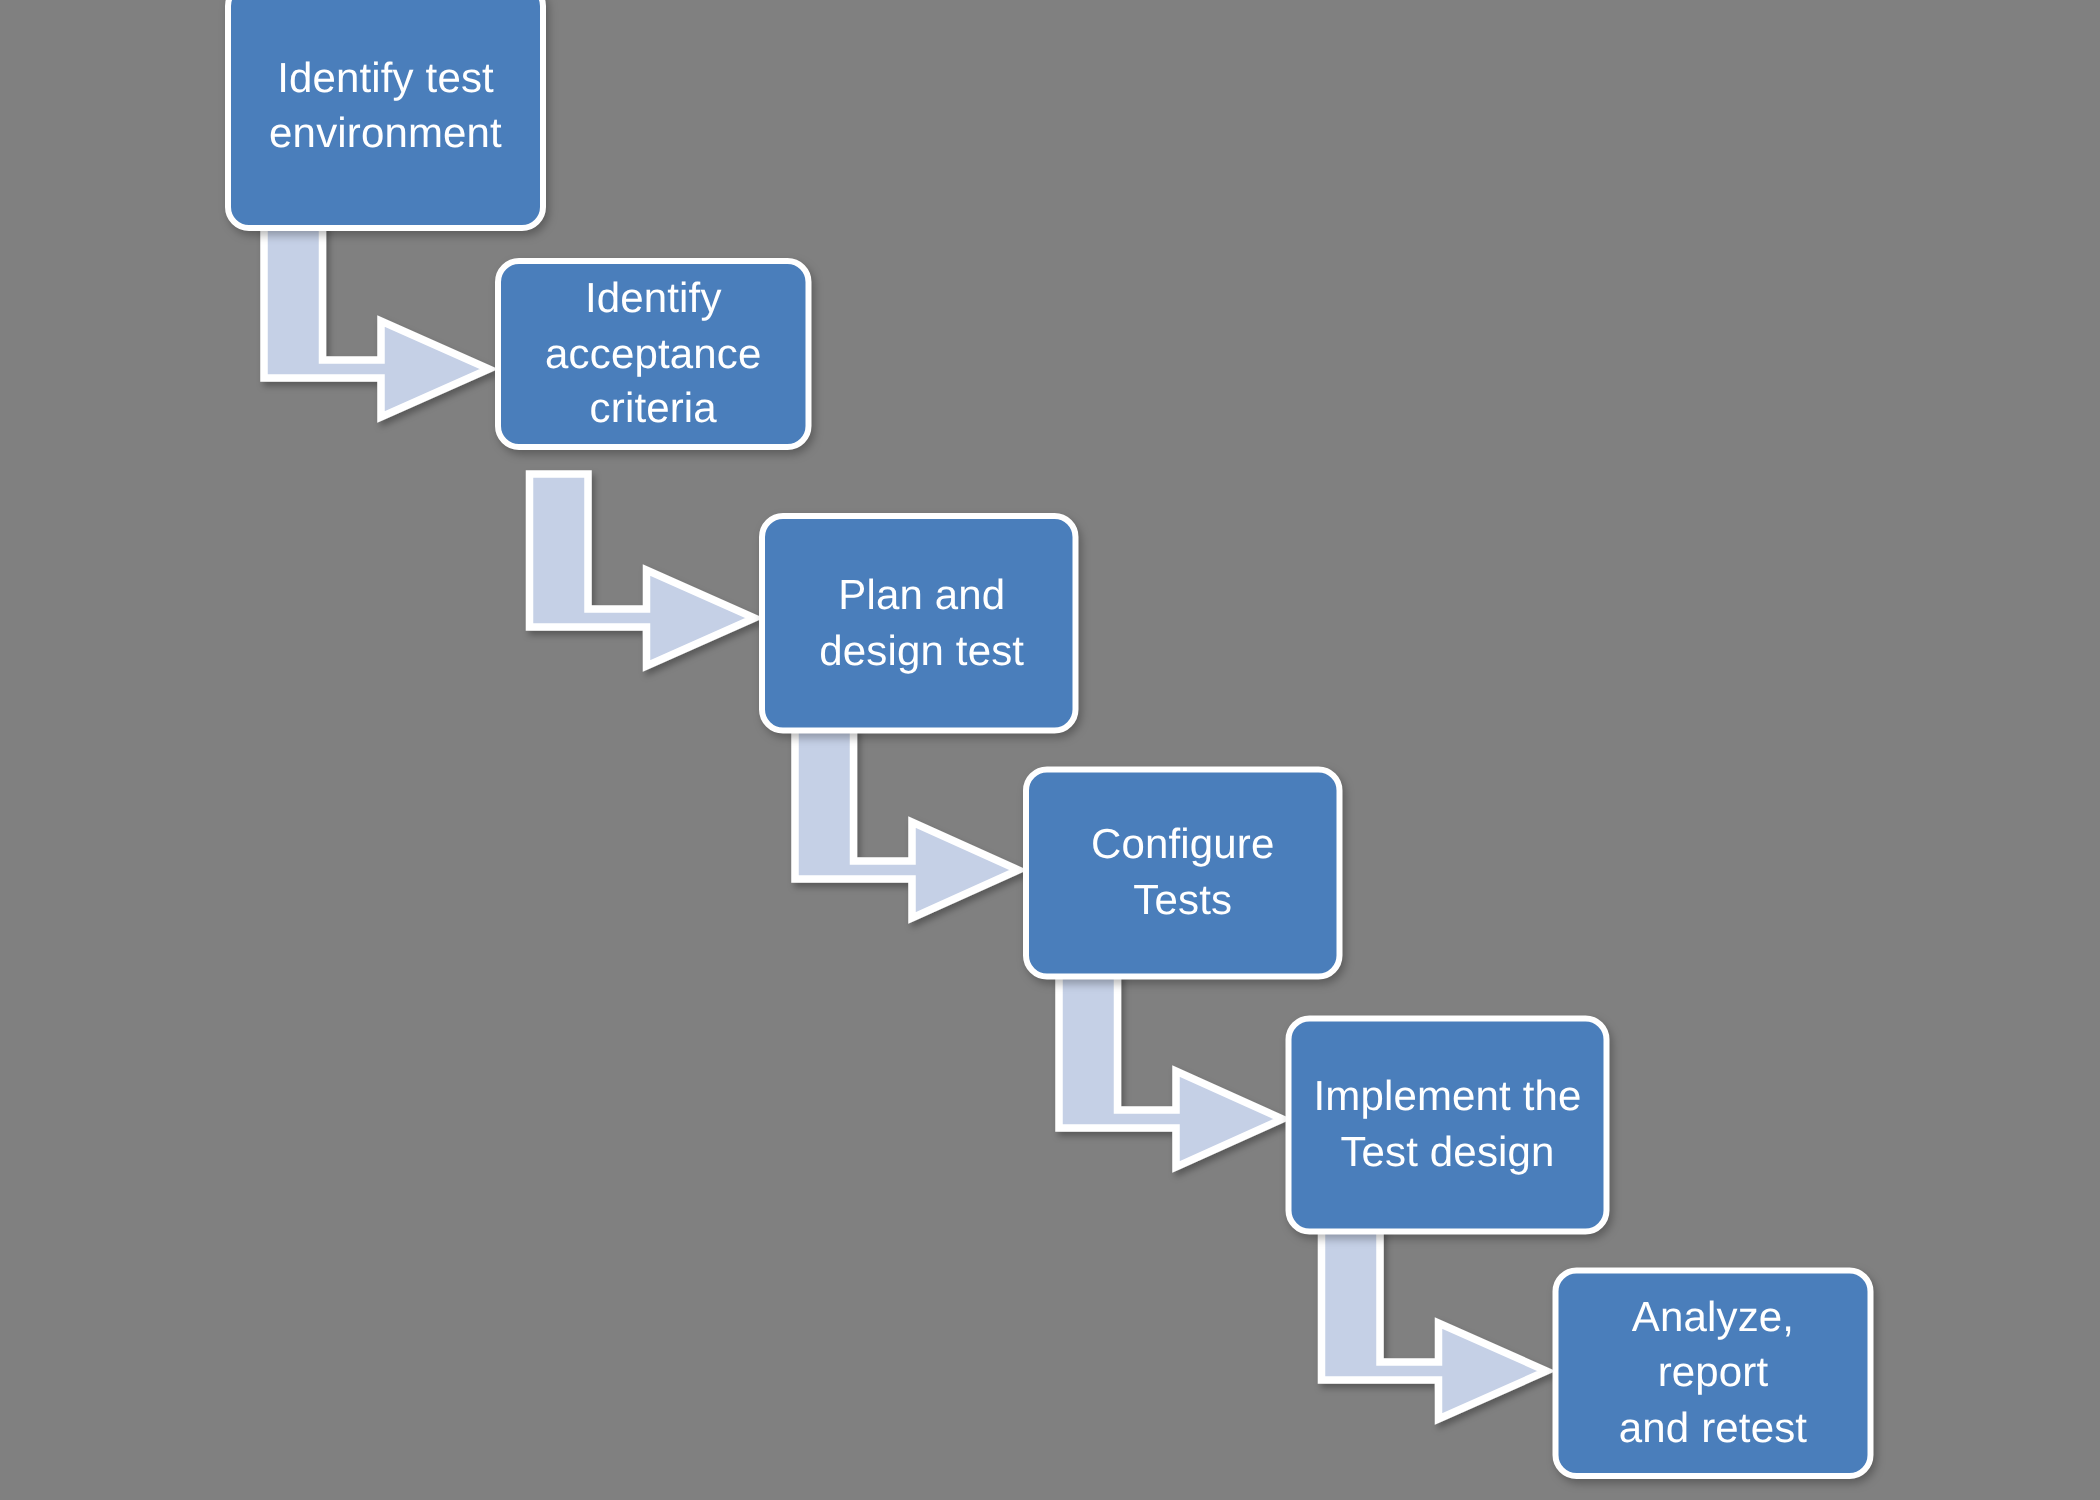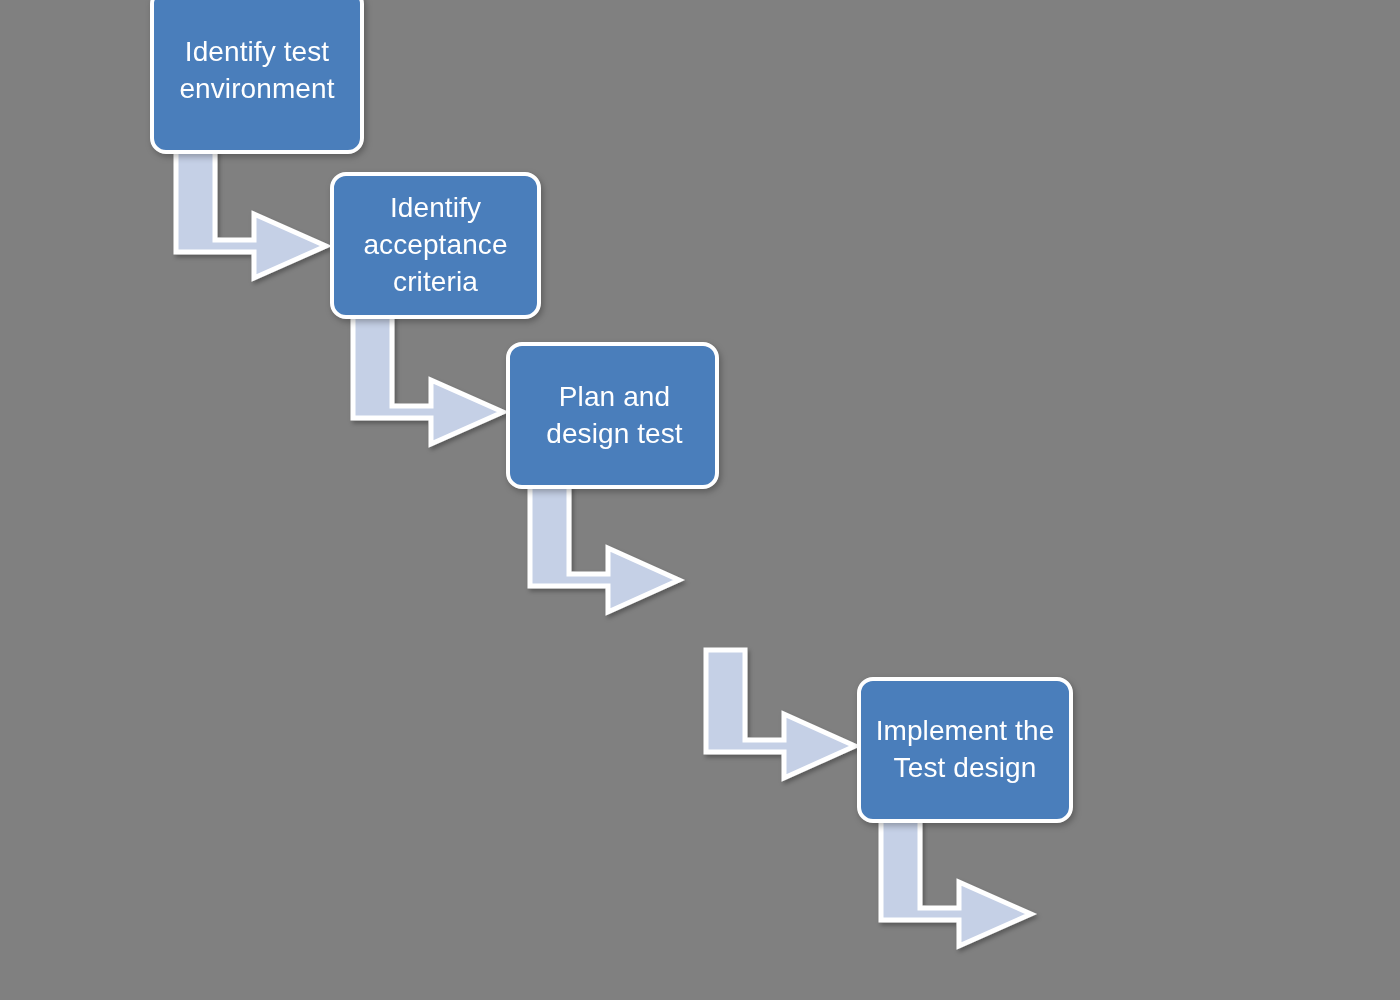--- a/index.html
+++ b/index.html
@@ -59,21 +59,24 @@
       <polygon class="conn" fill="#C5D0E6" stroke="#FFFFFF" stroke-width="5" stroke-linejoin="miter" points="176,150 215,150 215,240 254,240 254,214 326,246 254,278 254,252 176,252"></polygon>
       <polygon class="conn" fill="#C5D0E6" stroke="#FFFFFF" stroke-width="5" stroke-linejoin="miter" points="353,316 392,316 392,406 431,406 431,380 503,412 431,444 431,418 353,418"></polygon>
       <polygon class="conn" fill="#C5D0E6" stroke="#FFFFFF" stroke-width="5" stroke-linejoin="miter" points="530,486 569,486 569,574 608,574 608,548 679,580 608,612 608,586 530,586"></polygon>
       <polygon class="conn" fill="#C5D0E6" stroke="#FFFFFF" stroke-width="5" stroke-linejoin="miter" points="706,650 745,650 745,740 784,740 784,714 855,746 784,778 784,752 706,752"></polygon>
       <polygon class="conn" fill="#C5D0E6" stroke="#FFFFFF" stroke-width="5" stroke-linejoin="miter" points="881,820 920,820 920,908 959,908 959,882 1031,914 959,946 959,920 881,920"></polygon>
     </g>
   </svg>
 
   <div class="node" style="left: 150px; top: -12px; width: 214px; height: 166px; background: rgb(74, 126, 187); border-color: rgb(255, 255, 255); color: rgb(255, 255, 255);">Identify test
 environment</div>
-  <div class="node" style="left: 330px; top: 172px; width: 211px; height: 147px; background: rgb(74, 126, 187); border-color: rgb(255, 255, 255); color: rgb(255, 255, 255);">Identify
+  <div class="node" style="left: 330px; top: 172px; width: 211px; height: 128px; background: rgb(74, 126, 187); border-color: rgb(255, 255, 255); color: rgb(255, 255, 255);">Identify
 acceptance
 criteria</div>
   <div class="node" style="left: 506px; top: 342px; width: 213px; height: 147px; background: rgb(74, 126, 187); border-color: rgb(255, 255, 255); color: rgb(255, 255, 255); padding-left: 14px;">Plan and
 design test</div>
+  <div class="node" style="left: 682px; top: 511px; width: 213px; height: 142px; background: rgb(74, 126, 187); border-color: rgb(255, 255, 255); color: rgb(255, 255, 255);">Configure Tests</div>
   <div class="node" style="left: 857px; top: 677px; width: 216px; height: 146px; background: rgb(74, 126, 187); border-color: rgb(255, 255, 255); color: rgb(255, 255, 255); padding-left: 10px;">Implement the
 Test design</div>
+  <div class="node" style="left: 1035px; top: 845px; width: 214px; height: 141px; background: rgb(74, 126, 187); border-color: rgb(255, 255, 255); color: rgb(255, 255, 255);">Analyze, report
+and retest</div>
 
 </div>
 
 </body></html>

